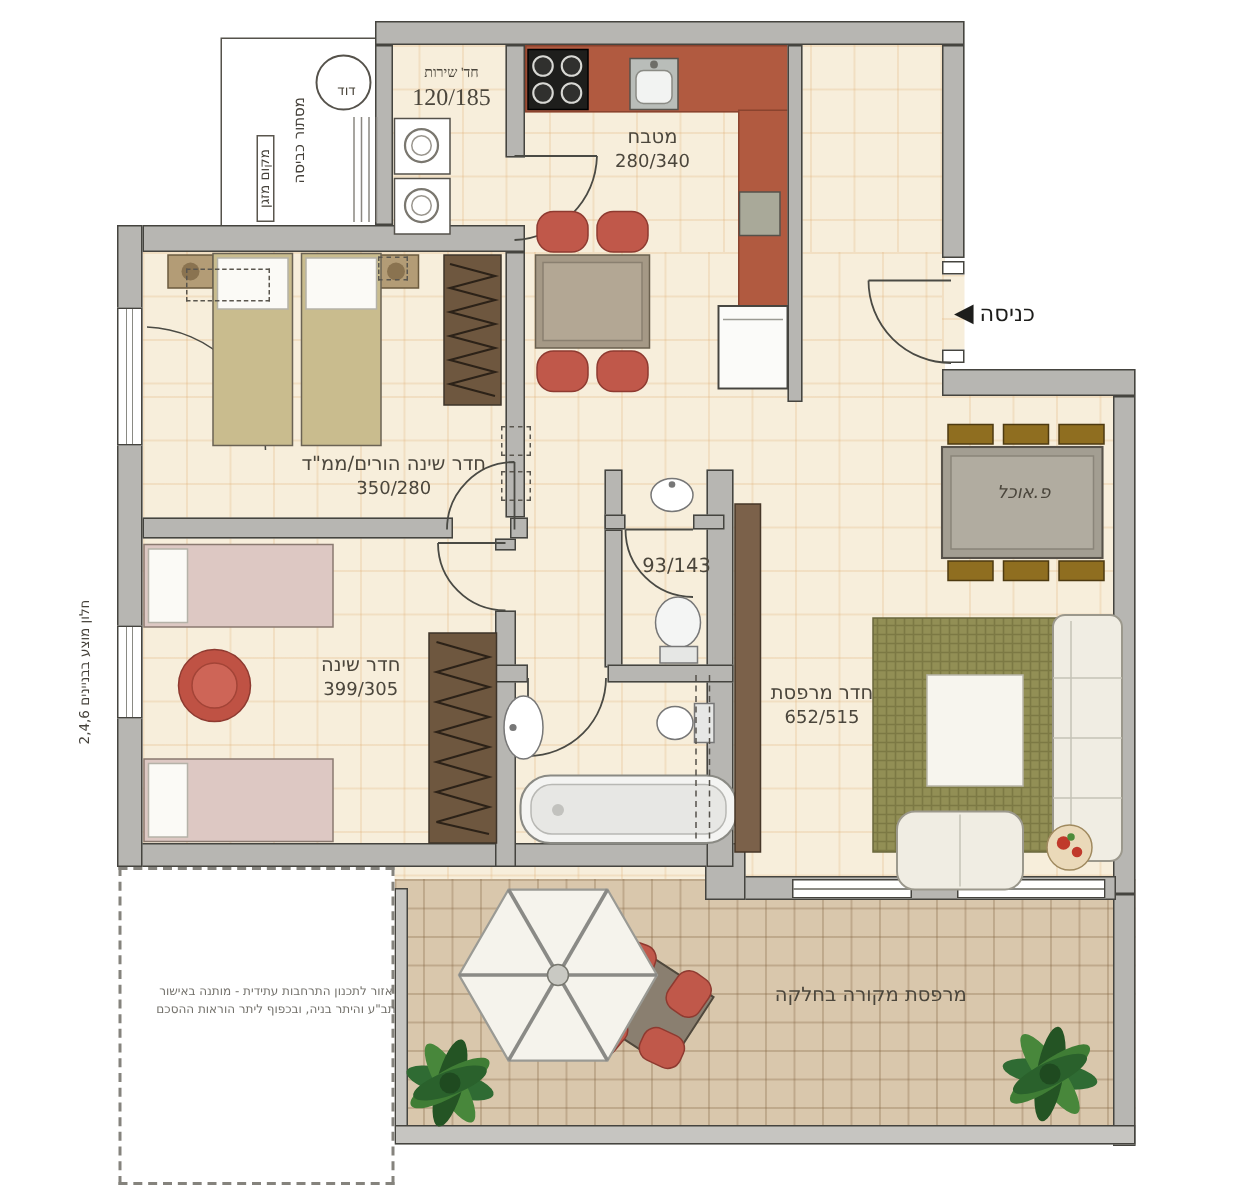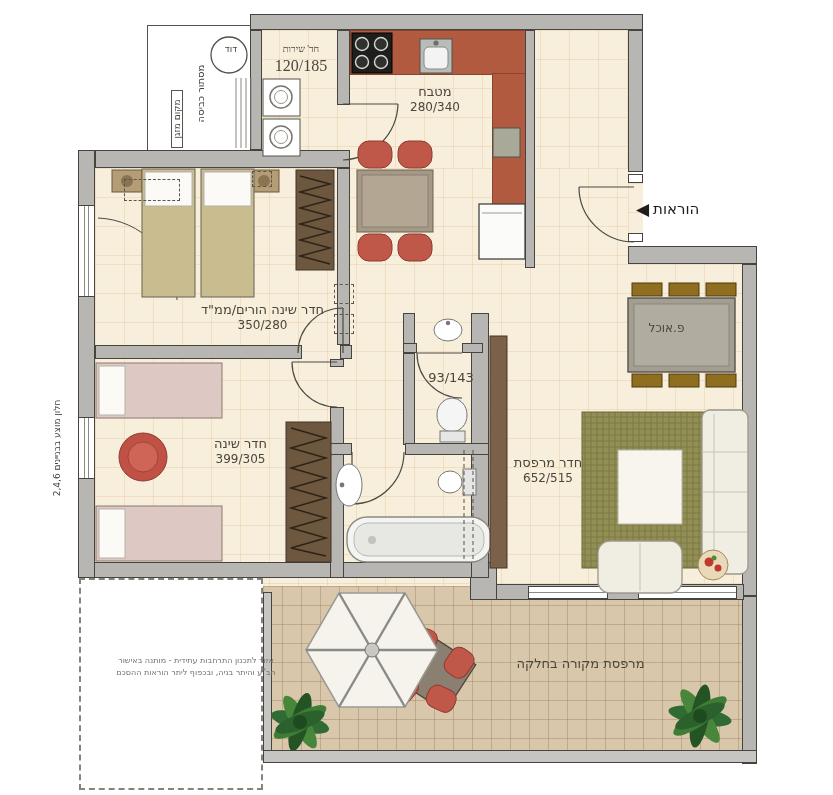--- a/index.html
+++ b/index.html
@@ -308,35 +308,35 @@
     <div class="rname">חדר שינה</div>
     <div class="rdims">399/305</div>
   </div>
   <div class="lblbox" style="left:417px;top:370px;width:68px;">
     <div style="font-size:13px;">93/143</div>
   </div>
   <div class="lblbox" style="left:494px;top:455px;width:108px;">
     <div class="rname">חדר מרפסת</div>
     <div class="rdims">652/515</div>
   </div>
-  <div class="lblbox" style="left:624px;top:321px;width:85px;">
+  <div class="lblbox" style="left:640px;top:321px;width:85px;font-style:italic;">
     <div style="font-size:12px;">פ.אוכל</div>
   </div>
   <div class="lblbox" style="left:488px;top:656px;width:185px;">
     <div class="rname">מרפסת מקורה בחלקה</div>
   </div>
 
   <div class="entry" style="left:636px;top:200px;">
     <span class="arr">◀</span>
-    <span class="txt">הוראות</span>
-  </div>
-
-  <div class="lblbox" style="left:211px;top:44px;width:40px;font-size:9px;">דוד</div>
+    <span class="txt">כניסה</span>
+  </div>
+
+  <div class="lblbox" style="left:211px;top:56px;width:40px;font-size:9px;">דוד</div>
   <div class="vtext" style="left:155px;top:88px;width:90px;font-size:10px;">מסתור כביסה</div>
   <div class="vtext framed" style="left:148px;top:113px;width:56px;font-size:9px;">מקום מזגן</div>
   <div class="vtext" style="left:-13px;top:443px;width:140px;font-size:9px;">חלון מוצע בבניינים 2,4,6</div>
 
-  <div class="disc" style="left:108px;top:655px;width:176px;text-align:center;">
+  <div class="disc" style="left:96px;top:655px;width:176px;text-align:center;">
     <div>אזור לתכנון התרחבות עתידית - מותנה באישור</div>
     <div>תב"ע והיתר בניה, ובכפוף ליתר הוראות ההסכם</div>
   </div>
 
 </div>
 
 </body></html>

